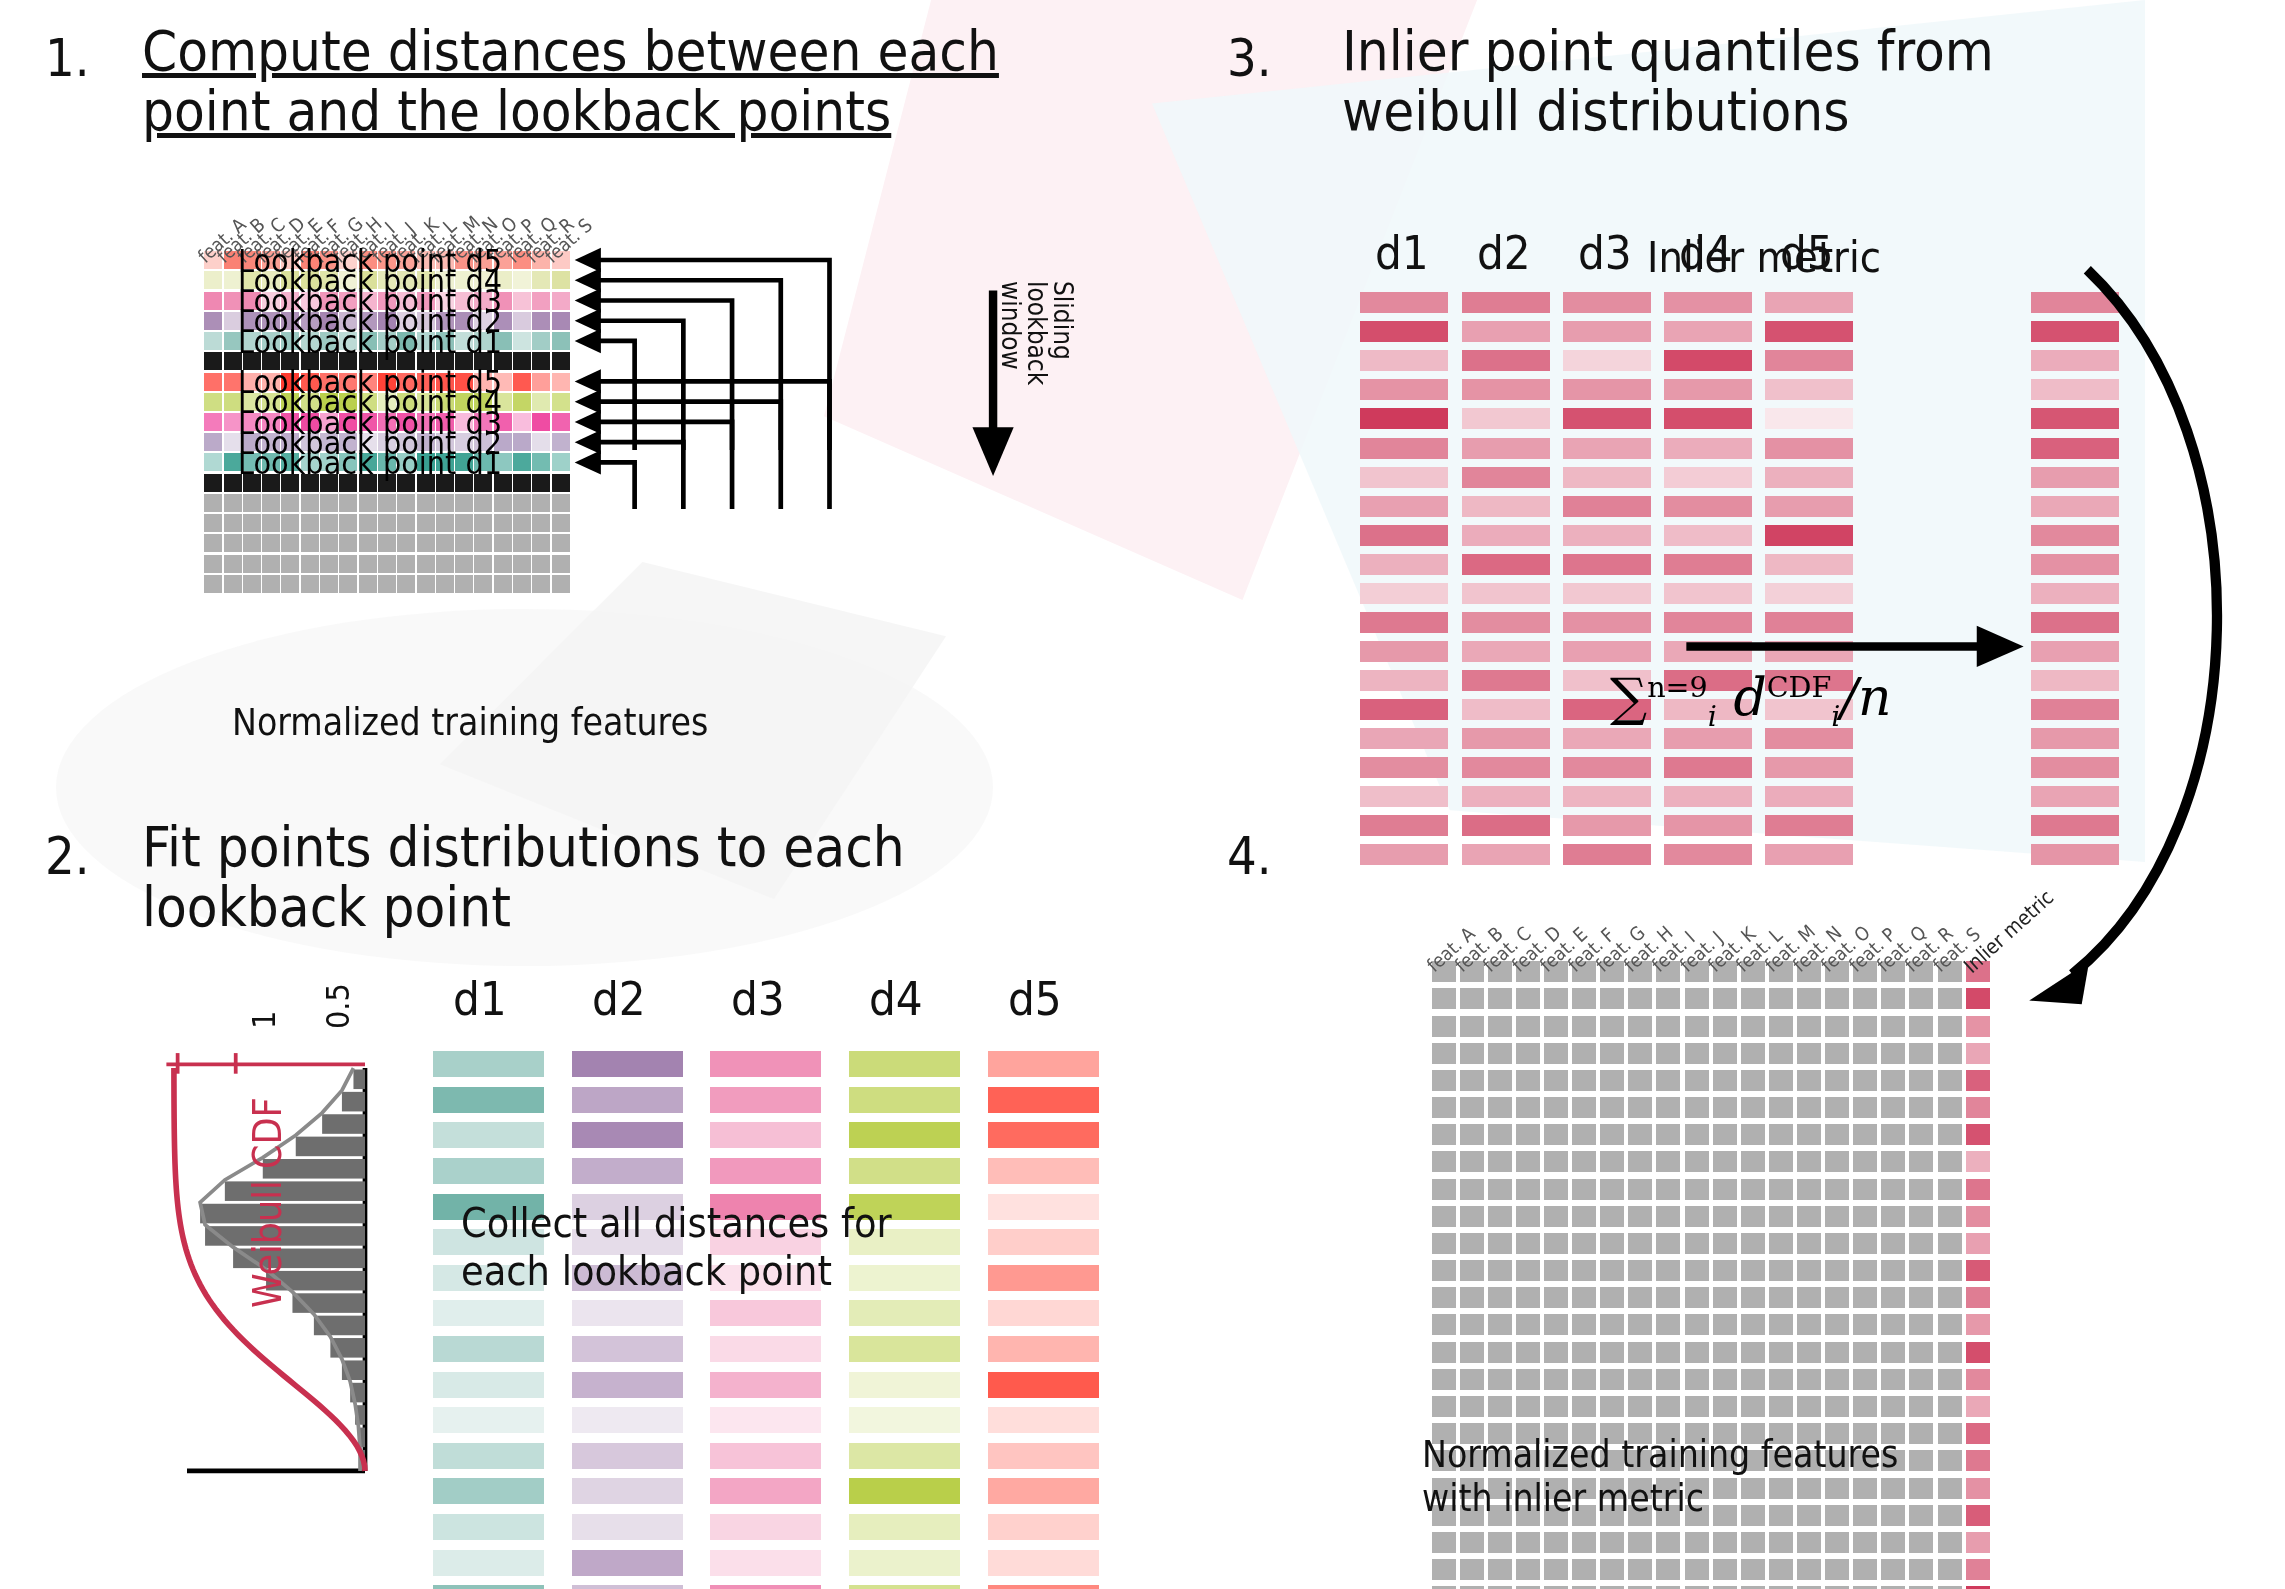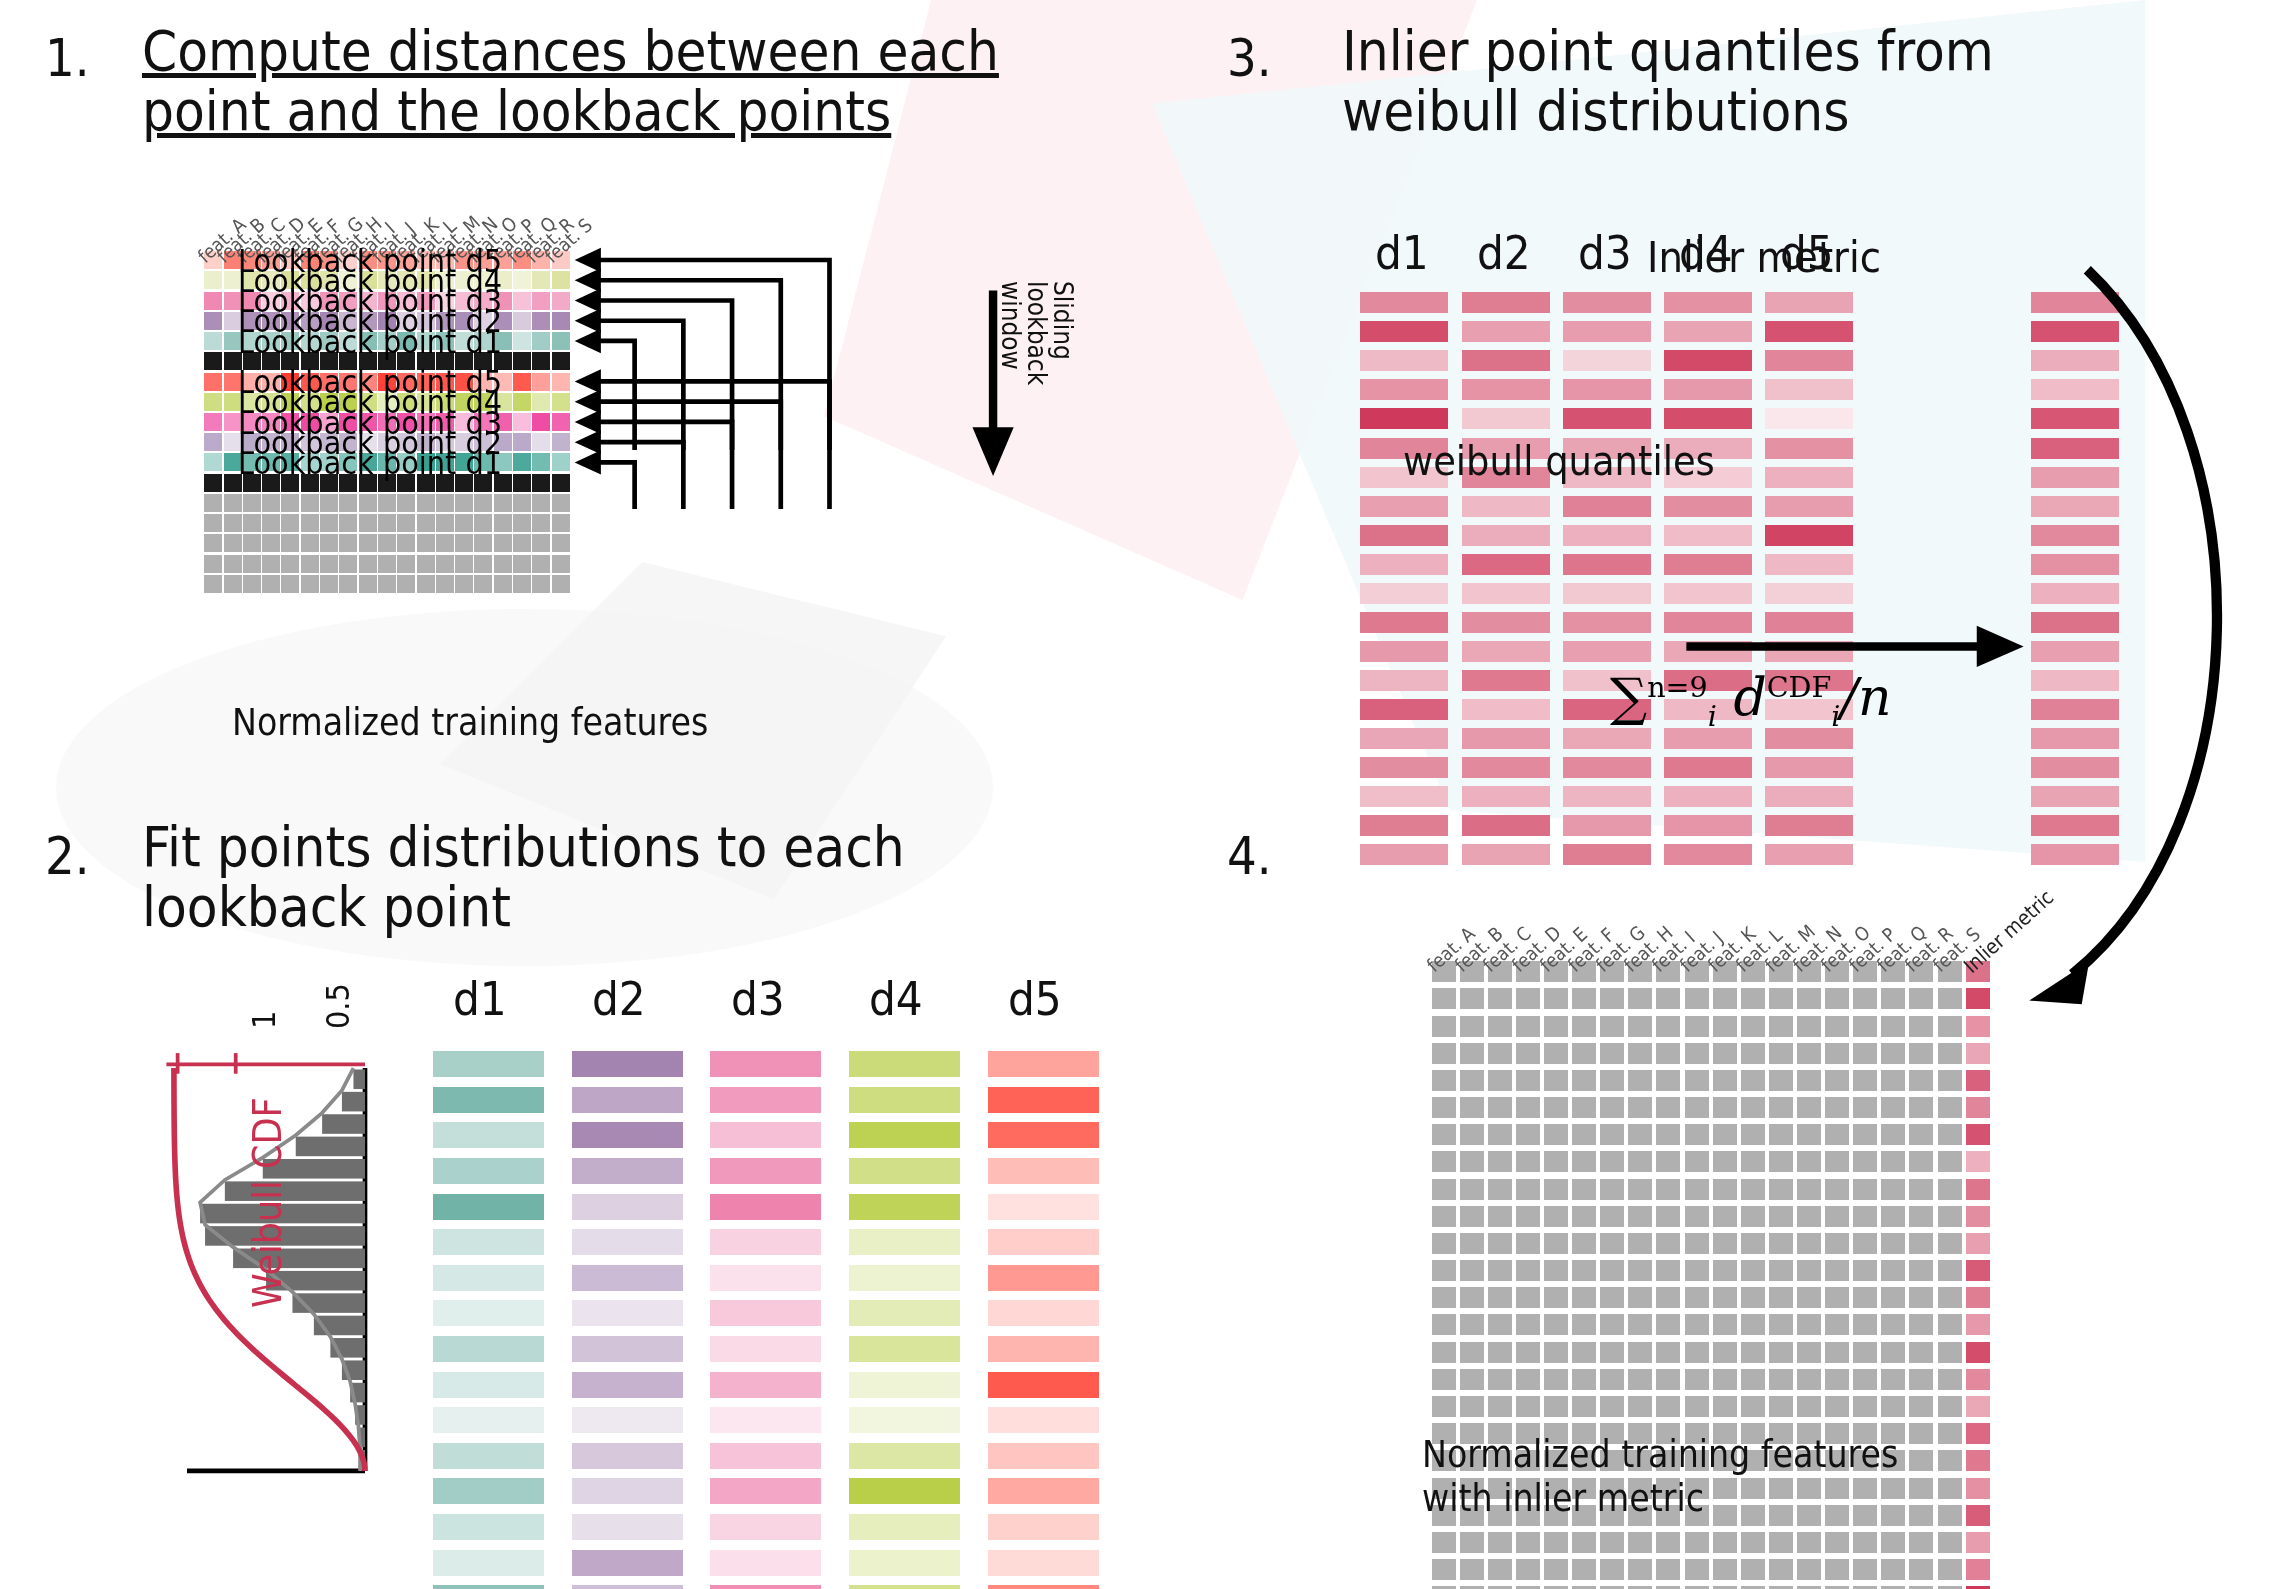--- a/index.html
+++ b/index.html
@@ -1196,27 +1196,28 @@
       <div class="cell" style="left:1909px;top:1586px;width:24px;height:20.6px;background:#b0b0b0;z-index:2;"></div>
       <div class="cell" style="left:1938px;top:1586px;width:24px;height:20.6px;background:#b0b0b0;z-index:2;"></div>
       <div class="cell" style="left:1966px;top:1586px;width:24px;height:20.6px;background:rgb(207,58,92);z-index:2;"></div>
     </div>
 
   <div class="caption" style="left:232px;top:701px;">Normalized training features</div>
   <div class="vlabel" style="left:1076px;top:281px;">Sliding
 lookback
 window</div>
 
-  <div class="overlay-text" style="left:1403px;top:437px;">weibull quantiles</div>
   <div class="dlabel" style="left:1647px;top:232px;font-size:43px;">Inlier metric</div>
 
   <div class="formula" style="left:1610px;top:667px;">
     <span class="up">∑</span><sup class="sm">n=9</sup><sub class="sm">i</sub>&nbsp;<span>d</span><sup class="sm">CDF</sup><sub class="sm">i</sub><span>/n</span>
   </div>
 
+  <div class="overlay-text" style="left:461px;top:1199px;">Collect all distances for
+each lookback point</div>
 
   <div class="axis-num" style="left:245px;top:1029px;">1</div>
   <div class="axis-num" style="left:319px;top:1029px;">0.5</div>
   <div class="cdf-label" style="left:245px;top:1308px;">Weibull CDF</div>
 
   <div class="caption" style="left:1422px;top:1433px;">Normalized training features
 with inlier metric</div>
 
 <svg style="left:0px;top:0px;width:2285px;height:1589px;" viewBox="0 0 2439 1696" width="2285" height="1589">
       <path d="M 631.4000000000001 277.5 H 885.4000000000001 V 480.4" fill="none" stroke="#000" stroke-width="5"></path>

